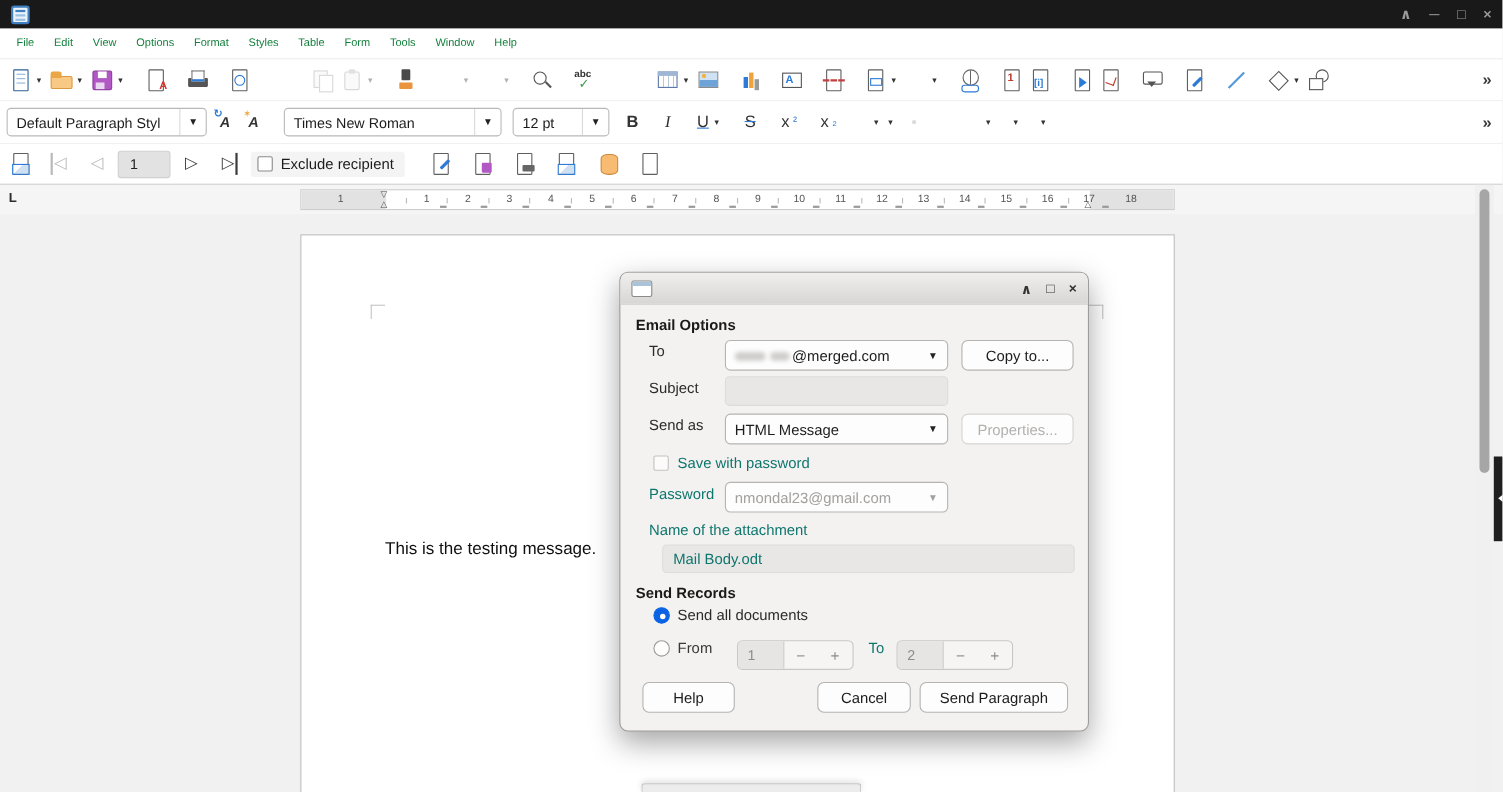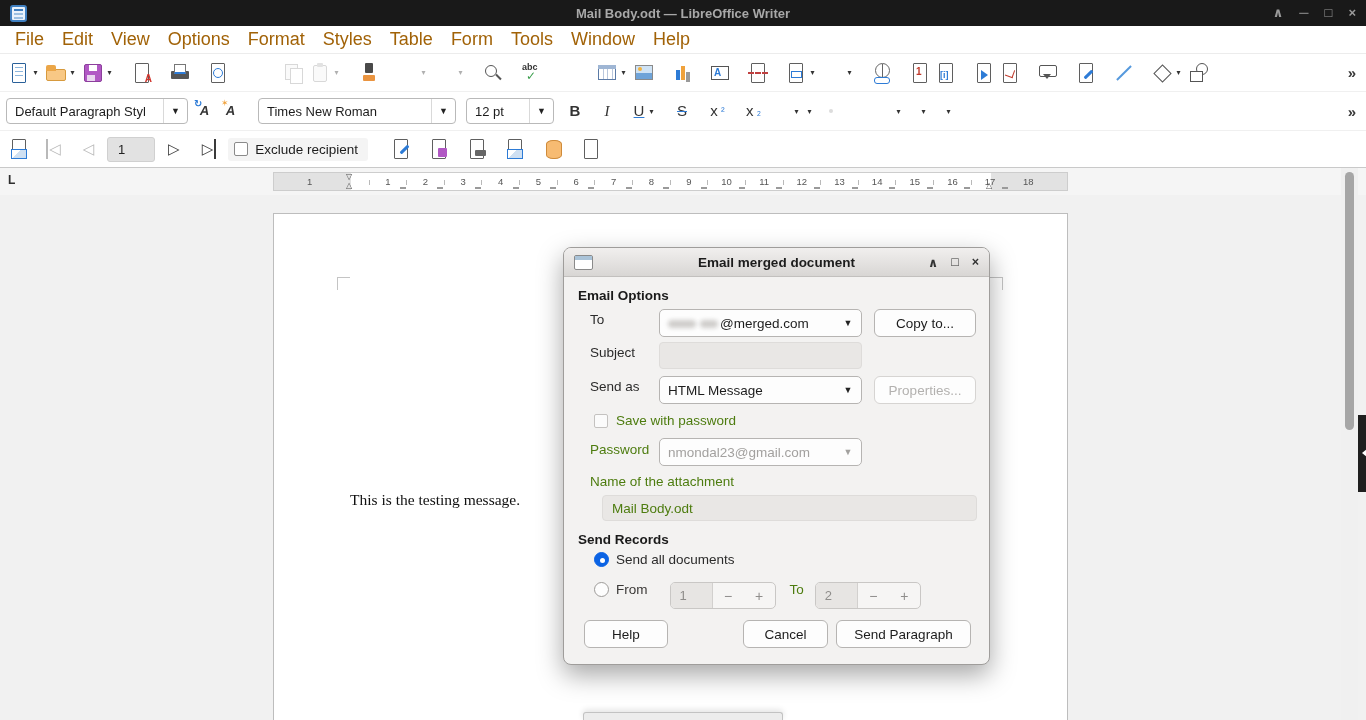--- a/index.html
+++ b/index.html
@@ -8,21 +8,21 @@
   
   .titlebar{position:absolute;left:0;top:0;width:1366px;height:26px;background:#191919;display:flex;align-items:center;padding:0 10px}
   .appico{width:17px;height:17px;background:#eaf2fb;border:2px solid #3f7fc0;border-radius:3px;position:relative}
   .appico::before{content:"";position:absolute;left:2px;right:2px;top:2px;height:2px;background:#3f7fc0;box-shadow:0 4px 0 #9cc0e2,0 8px 0 #9cc0e2}
   .wtitle{position:absolute;left:0;right:0;text-align:center;color:#a8a8a8;font-weight:700;font-size:13px;pointer-events:none}
   .wctrls{margin-left:auto;display:flex;gap:16px;color:#9a9a9a;font-size:13px;font-weight:700;z-index:2}
   .wctrls span{cursor:default;line-height:26px}
 
   
   .menubar{position:absolute;left:0;top:26px;width:1366px;height:28px;background:#ffffff;display:flex;align-items:center;padding:0 6px;border-bottom:1px solid #ececec}
-  .menu{font-size:18px;color:#a16207;padding:4px 9px;border-radius:3px}
+  .menu{font-size:10px;color:#15803d;padding:4px 9px;border-radius:3px}
 
   
   .bar{position:absolute;left:0;width:1366px;background:#fff;display:flex;align-items:center;padding:0 6px}
   .stdbar{top:54px;height:38px;border-bottom:1px solid #f0f0f0}
   .fmtbar{top:92px;height:39px;border-bottom:1px solid #f0f0f0}
   .mmbar{top:131px;height:37px;border-bottom:1px solid #c9c9c9}
   .tbtn{display:inline-flex;align-items:center;padding:2px 2px;border-radius:3px;position:relative}
   .tbtn.gap{margin-left:12px}
   .tbtn.on{background:#dcdcdc}
   .dis{opacity:.38;filter:grayscale(1)}
@@ -124,40 +124,40 @@
   .rcell::before{content:"";position:absolute;left:-0.5px;top:7px;height:5px;width:1px;background:#b9b9b9}
   .rcell::after{content:"";position:absolute;bottom:1px;left:calc(50% + 12px);width:6px;height:2px;background:#9a9a9a}
   .indmark{position:absolute;font-size:8px;color:#555;line-height:8px}
 
   
   .docarea{position:absolute;left:0;top:195px;width:1366px;height:525px;background:#f1f1f1}
   .page{position:absolute;left:273px;top:18px;width:795px;height:520px;background:#fff;border:1px solid #bdbdbd}
   .corner{position:absolute;width:13px;height:13px;border-color:#c4c4c4;border-style:solid;border-width:0}
   .corner.tl{left:337px;top:277px;border-top-width:1px;border-left-width:1px}
   .corner.tr{left:990px;top:277px;border-top-width:1px;border-right-width:1px}
-  .doctext{position:absolute;left:350px;top:491px;font-family:Liberation Serif, serif;font-size:15.5px;color:#101010}
+  .doctext{position:absolute;left:350px;top:491px;font-family:Liberation Sans, sans-serif;font-size:15.5px;color:#101010}
 
   
   .vscroll{position:absolute;left:1341px;top:168px;width:17px;height:552px;background:#f0f0f0}
   .vthumb{position:absolute;left:1345px;top:172px;width:9px;height:258px;background:#a6a6a6;border-radius:5px}
   .sbhandle{position:absolute;left:1358px;top:415px;width:8px;height:77px;background:#1f1f1f}
   .sbhandle::before{content:"";position:absolute;left:0;top:34px;border:4px solid transparent;border-right:5px solid #fff}
   .bottompeek{position:absolute;left:583px;top:712px;width:200px;height:8px;background:#ececec;border:1px solid #c2c2c2;border-bottom:none;border-radius:3px 3px 0 0;box-shadow:0 -2px 6px rgba(0,0,0,.12)}
 
   
   .dialog{position:absolute;left:563px;top:247px;width:427px;height:418px;background:#f3f2f1;border:1px solid #9f9d9b;border-radius:8px;box-shadow:0 10px 26px rgba(0,0,0,.35)}
   .dlg-title{position:absolute;left:0;top:0;right:0;height:29px;background:linear-gradient(#f1efee,#d8d6d4);border-bottom:1px solid #c2c0be;border-radius:7px 7px 0 0;display:flex;align-items:center;padding:0 10px}
   .dlg-ico{width:19px;height:15px;background:#fff;border:1px solid #8a8a8a;border-radius:2px;position:relative}
   .dlg-ico::before{content:"";position:absolute;left:0;right:0;top:0;height:4px;background:#aac3d8}
   .dlg-tlabel{position:absolute;left:0;right:0;text-align:center;font-size:13.5px;font-weight:700;color:#1c1c1c;pointer-events:none}
   .dlg-ctrls{margin-left:auto;display:flex;gap:13px;color:#333;font-size:12.5px;font-weight:700;z-index:2}
   .dlgrow{position:absolute}
   .dheading{font-size:13.5px;font-weight:700;color:#1a1a1a}
   .dlabel{font-size:13.5px;color:#2b2b2b}
-  .dlabel.dim,.dim{color:#4d7c0f}
+  .dlabel.dim,.dim{color:#0f766e}
   .dcombo{height:28px;border:1px solid #b6b4b2;border-radius:5px;background:#fdfdfd;display:flex;align-items:center;font-size:13.5px;color:#1d1d1d}
   .dcombo .cval{flex:1;padding:0 8px;white-space:nowrap}
   .dcombo .carr{width:26px;text-align:center;font-size:9px;color:#222}
   .dcombo.dim2{color:#a3a19f}
   .dcombo.dim2 .carr{color:#a3a19f}
   .redact{display:inline-block;height:8px;border-radius:4px;background:#cfcdcb;filter:blur(2px);vertical-align:middle}
   .dbtn{height:28px;border:1px solid #b6b4b2;border-radius:6px;background:#fdfdfd;font-size:13.5px;color:#1c1c1c;display:flex;align-items:center;justify-content:center;font-family:inherit}
   .dbtn.dis2{color:#b3b1af;border-color:#d6d4d2}
   .flatfield{background:#e9e7e5;border:1px solid #dedcda;border-radius:4px}
   .dcheck{width:14px;height:14px;background:#fbfbfb;border:1px solid #c4c2c0;border-radius:2px;display:inline-block}
@@ -168,21 +168,20 @@
   .spin{display:inline-flex;height:27px;border:1px solid #c9c7c5;border-radius:5px;overflow:hidden;background:#f6f5f4}
   .spin .sval{width:42px;background:#e7e5e3;font-size:13px;color:#8f8d8b;display:flex;align-items:center;padding-left:9px;border-right:1px solid #d2d0ce}
   .spin .sbtn{width:31px;display:flex;align-items:center;justify-content:center;color:#8f8d8b;font-size:14px}
   .spin .sbtn:first-of-type{border-right:1px solid #d2d0ce}
 </style>
 </head>
 <body>
 
 <div class="titlebar">
   <span class="appico"></span>
-  <span class="wtitle">Mail Body.odt — LibreOffice Writer</span>
   <span class="wctrls">
     <span>∧</span>
     <span>─</span>
     <span>□</span>
     <span>×</span>
   </span>
 </div>
 
 <div class="menubar">
 
@@ -601,21 +600,20 @@
 <div class="doctext">This is the testing message.</div>
 
 <div class="vscroll"></div>
 <div class="vthumb"></div>
 <div class="sbhandle"></div>
 <div class="bottompeek"></div>
 
 <div class="dialog">
   <div class="dlg-title">
     <span class="dlg-ico"></span>
-    <span class="dlg-tlabel">Email merged document</span>
     <span class="dlg-ctrls">
       <span>∧</span>
       <span>□</span>
       <span>×</span>
     </span>
   </div>
 
   <div class="dlgrow dheading" style="left:14px;top:40px">Email Options</div>
 
   <div class="dlgrow dlabel" style="left:26px;top:64px">To</div>

